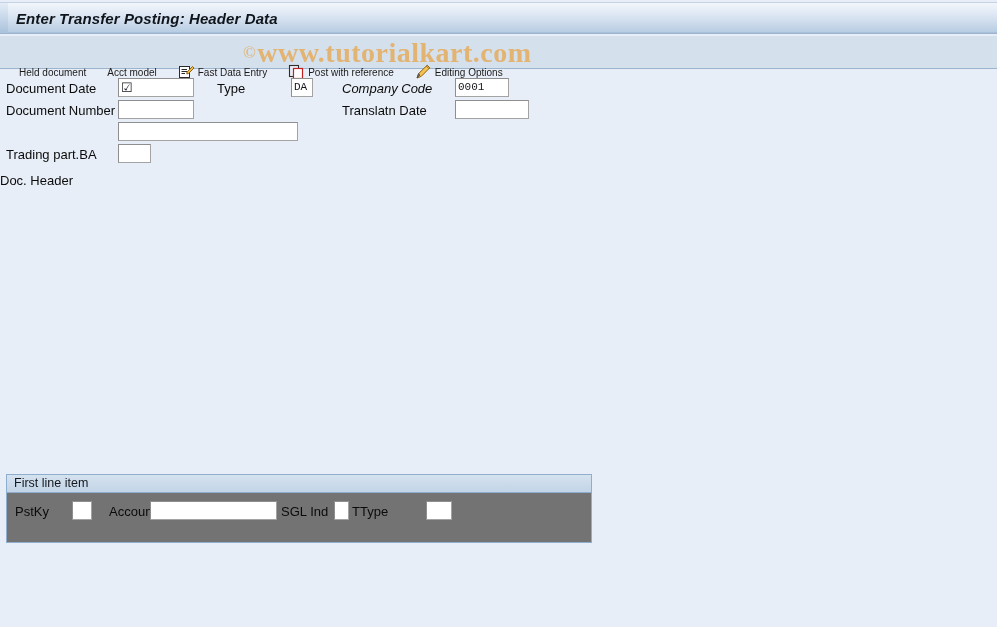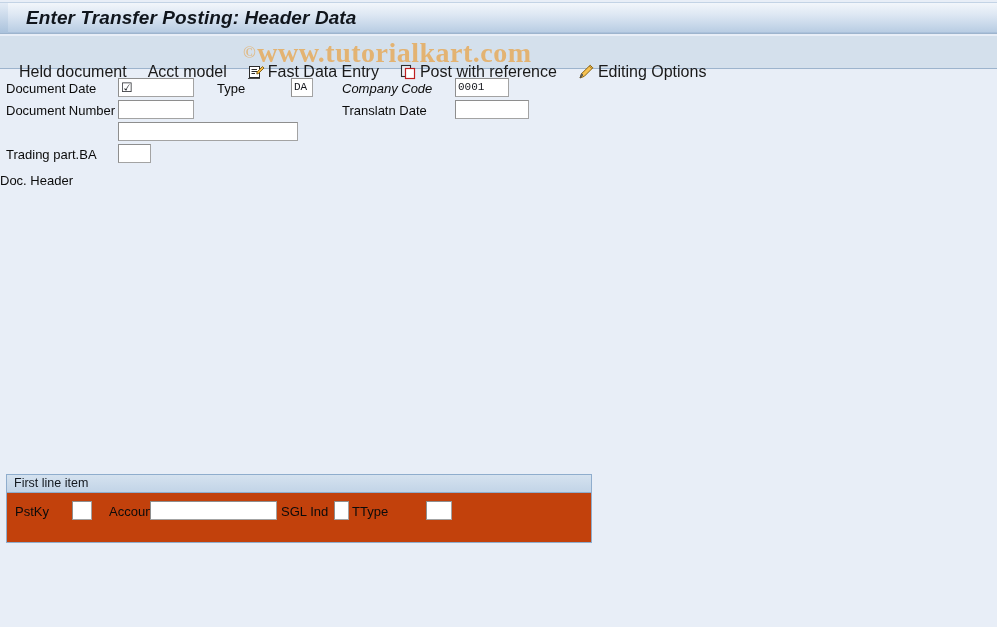--- a/index.html
+++ b/index.html
@@ -31,23 +31,23 @@
   }
   #titlebar .accent {
     width: 8px;
     height: 100%;
     background: linear-gradient(to bottom, #e4ecf6 0%, #aac2dc 100%);
     flex: 0 0 8px;
   }
   #titlebar .title-text {
     font-weight: bold;
     font-style: italic;
-    font-size: 19px;
+    font-size: 15px;
     color: #10151c;
-    padding-left: 18px;
+    padding-left: 8px;
     letter-spacing: .1px;
     white-space: nowrap;
   }
 
   
   #toolbar {
     position: absolute;
     left: 0; top: 36px;
     width: 997px; height: 33px;
     background: #d4e0ec;
@@ -57,21 +57,21 @@
     align-items: center;
     padding-left: 10px;
   }
   .tb-item {
     display: flex;
     align-items: center;
     height: 25px;
     padding: 0 8px;
     margin-right: 3px;
     white-space: nowrap;
-    font-size: 16px;
+    font-size: 10px;
     color: #1a1a1a;
     cursor: default;
     border: 1px solid transparent;
     border-radius: 2px;
     margin-top: 40px;
   }
   .tb-item .ic {
     display: inline-block;
     width: 17px;
     height: 16px;
@@ -143,21 +143,21 @@
     letter-spacing: 0;
   }
 
   
   #panel {
     position: absolute;
     left: 6px; top: 474px;
     width: 586px; height: 69px;
     box-sizing: border-box;
     border: 1px solid #8fadcd;
-    background: #c2410c;
+    background: #737373;
   }
   #panel .p-head {
     height: 18px;
     box-sizing: border-box;
     background: linear-gradient(to bottom, #d5e2ef 0%, #c2d4e7 100%);
     border-bottom: 1px solid #8fadcd;
     font-size: 12.5px;
     color: #13181f;
     padding-left: 7px;
     line-height: 17px;

